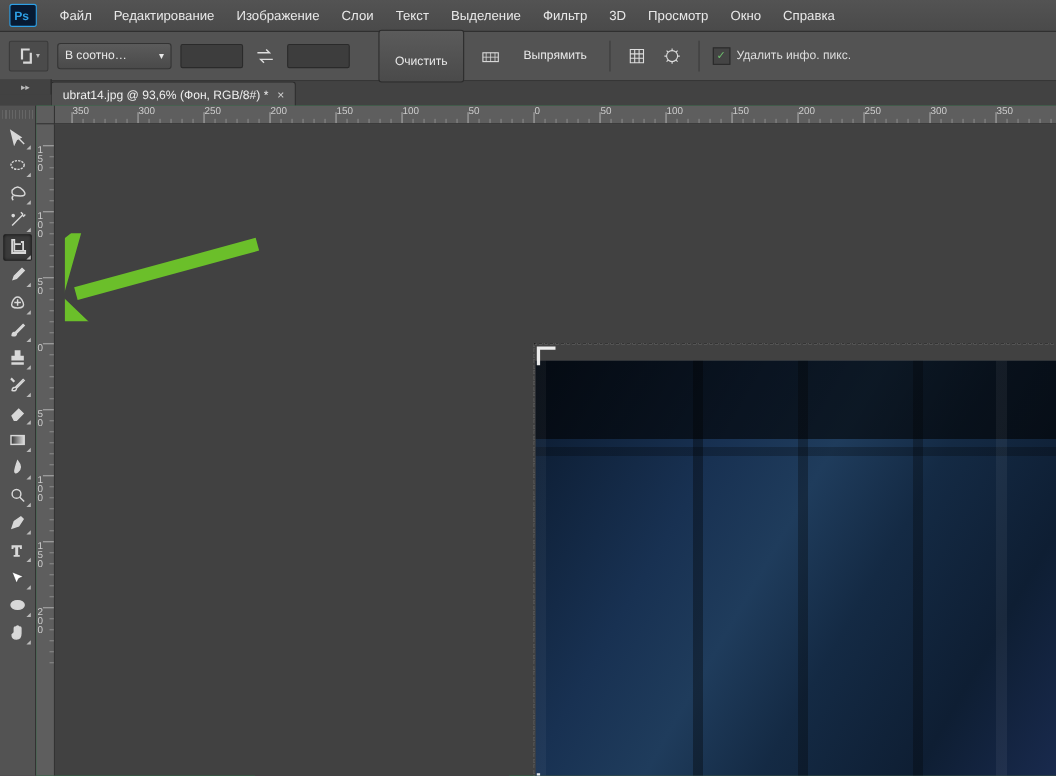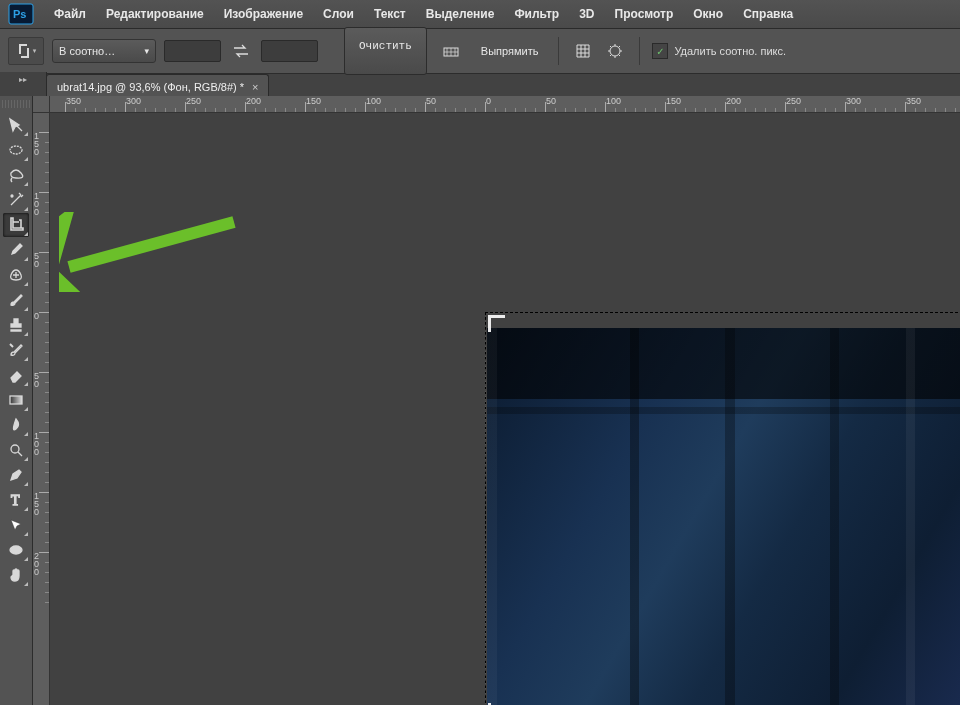--- a/index.html
+++ b/index.html
@@ -10,21 +10,21 @@
   .ps-logo svg{width:26px;height:22px;}
   .menu-item{padding:0 10px;height:28px;line-height:28px;color:#e8e8e8;cursor:pointer;}
   
   
   .options-bar{height:44px;background:#535353;border-bottom:1px solid #2c2c2c;display:flex;align-items:center;padding:0 8px;gap:8px;font-size:11px;}
   .opt-tool{width:34px;height:26px;display:flex;align-items:center;justify-content:center;border:1px solid #3a3a3a;background:#4b4b4b;border-radius:2px;}
   .opt-select{height:22px;background:linear-gradient(#5b5b5b,#4a4a4a);border:1px solid #333;border-radius:3px;padding:0 6px;display:flex;align-items:center;color:#e8e8e8;font-size:11px;min-width:90px;justify-content:space-between;}
   .opt-select .arr{margin-left:6px;font-size:9px;}
   .opt-input{width:55px;height:20px;background:#3d3d3d;border:1px solid #2a2a2a;border-radius:2px;color:#ddd;}
   .opt-swap{width:24px;height:22px;display:flex;align-items:center;justify-content:center;color:#ddd;}
-  .opt-btn{height:22px;padding:12px 14px;background:linear-gradient(#5b5b5b,#4a4a4a);border:1px solid #2c2c2c;border-radius:3px;color:#e8e8e8;font-size:11px;display:flex;align-items:flex-start;font-family:Liberation Mono, monospace;}
+  .opt-btn{height:22px;padding:12px 14px;background:linear-gradient(#5b5b5b,#4a4a4a);border:1px solid #2c2c2c;border-radius:3px;color:#e8e8e8;font-size:11px;display:flex;align-items:flex-end;}
   .opt-icon-btn{height:22px;padding:0 8px;display:flex;align-items:center;gap:22px;color:#e8e8e8;}
   .opt-sep{width:1px;height:28px;background:#3a3a3a;margin:0 4px;}
   .opt-check{display:flex;align-items:center;gap:6px;}
   .opt-check .box{width:14px;height:14px;background:#444;border:1px solid #2a2a2a;display:flex;align-items:center;justify-content:center;font-size:10px;color:#6ec06e;}
   .minibtn{width:24px;height:22px;display:flex;align-items:center;justify-content:center;}
   
   
   .tab-host{height:24px;background:#424242;display:flex;align-items:flex-start;padding-left:46px;border-bottom:1px solid #2a2a2a;}
   .panel-toggle{position:absolute;left:0;top:72px;width:46px;height:14px;background:#424242;border-right:1px solid #2a2a2a;display:flex;align-items:center;justify-content:center;font-size:8px;color:#bbb;}
   .tab{height:23px;background:#535353;border:1px solid #2a2a2a;border-bottom:none;border-radius:3px 3px 0 0;padding:0 10px;display:flex;align-items:center;font-size:11px;color:#eee;gap:8px;}
@@ -78,21 +78,21 @@
 </head>
 <body>
 
 <div class="menu-bar">
   <div class="ps-logo">
     <svg viewBox="0 0 26 22">
         <rect x="1" y="1" width="24" height="20" rx="2" fill="#071a33" stroke="#2da0e6"></rect>
         <text x="5" y="15" font-size="11" font-family="Arial" font-weight="bold" fill="#2da0e6">Ps</text>
       </svg>
   </div>
-  <div id="menu-items" style="display: flex; font-weight: bold;">
+  <div id="menu-items" style="display: flex;">
       <span class="menu-item">Файл</span>
       <span class="menu-item">Редактирование</span>
       <span class="menu-item">Изображение</span>
       <span class="menu-item">Слои</span>
       <span class="menu-item">Текст</span>
       <span class="menu-item">Выделение</span>
       <span class="menu-item">Фильтр</span>
       <span class="menu-item">3D</span>
       <span class="menu-item">Просмотр</span>
       <span class="menu-item">Окно</span>
@@ -137,21 +137,21 @@
   </div>
   <div class="minibtn">
     <svg width="16" height="16" viewBox="0 0 16 16">
         <circle cx="8" cy="8" r="5" fill="none" stroke="#ddd"></circle>
         <path d="M8 1v2M8 13v2M1 8h2M13 8h2M3 3l1.4 1.4M11.6 11.6L13 13M13 3l-1.4 1.4M4.4 11.6L3 13" stroke="#ddd"></path>
       </svg>
   </div>
   <div class="opt-sep"></div>
   <div class="opt-check">
     <div class="box">✓</div>
-    <span>Удалить соотно. пикс.</span>
+    <span>Удалить инфо. пикс.</span>
   </div>
 </div>
 
 <div class="panel-toggle">▸▸</div>
 <div class="tab-host">
   <div class="tab">
     <span>ubrat14.jpg @ 93,6% (Фон, RGB/8#) *</span>
     <span class="close">×</span>
   </div>
 </div>

